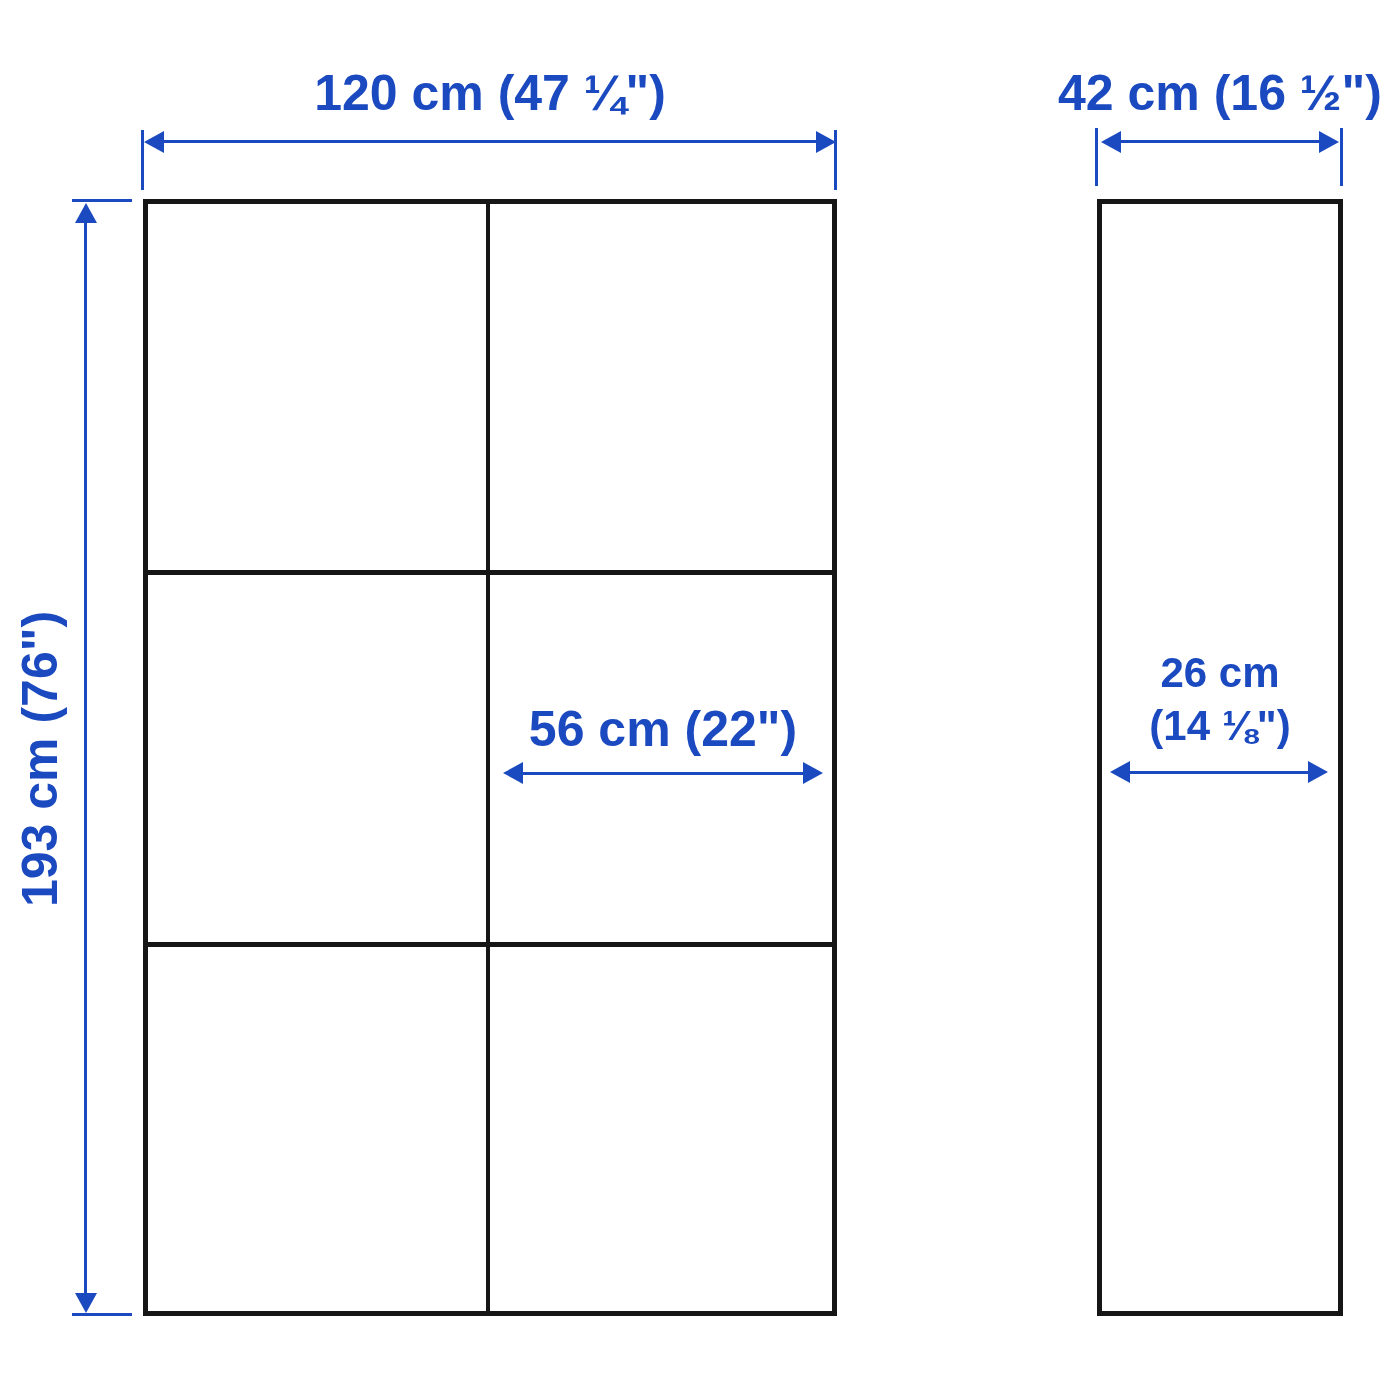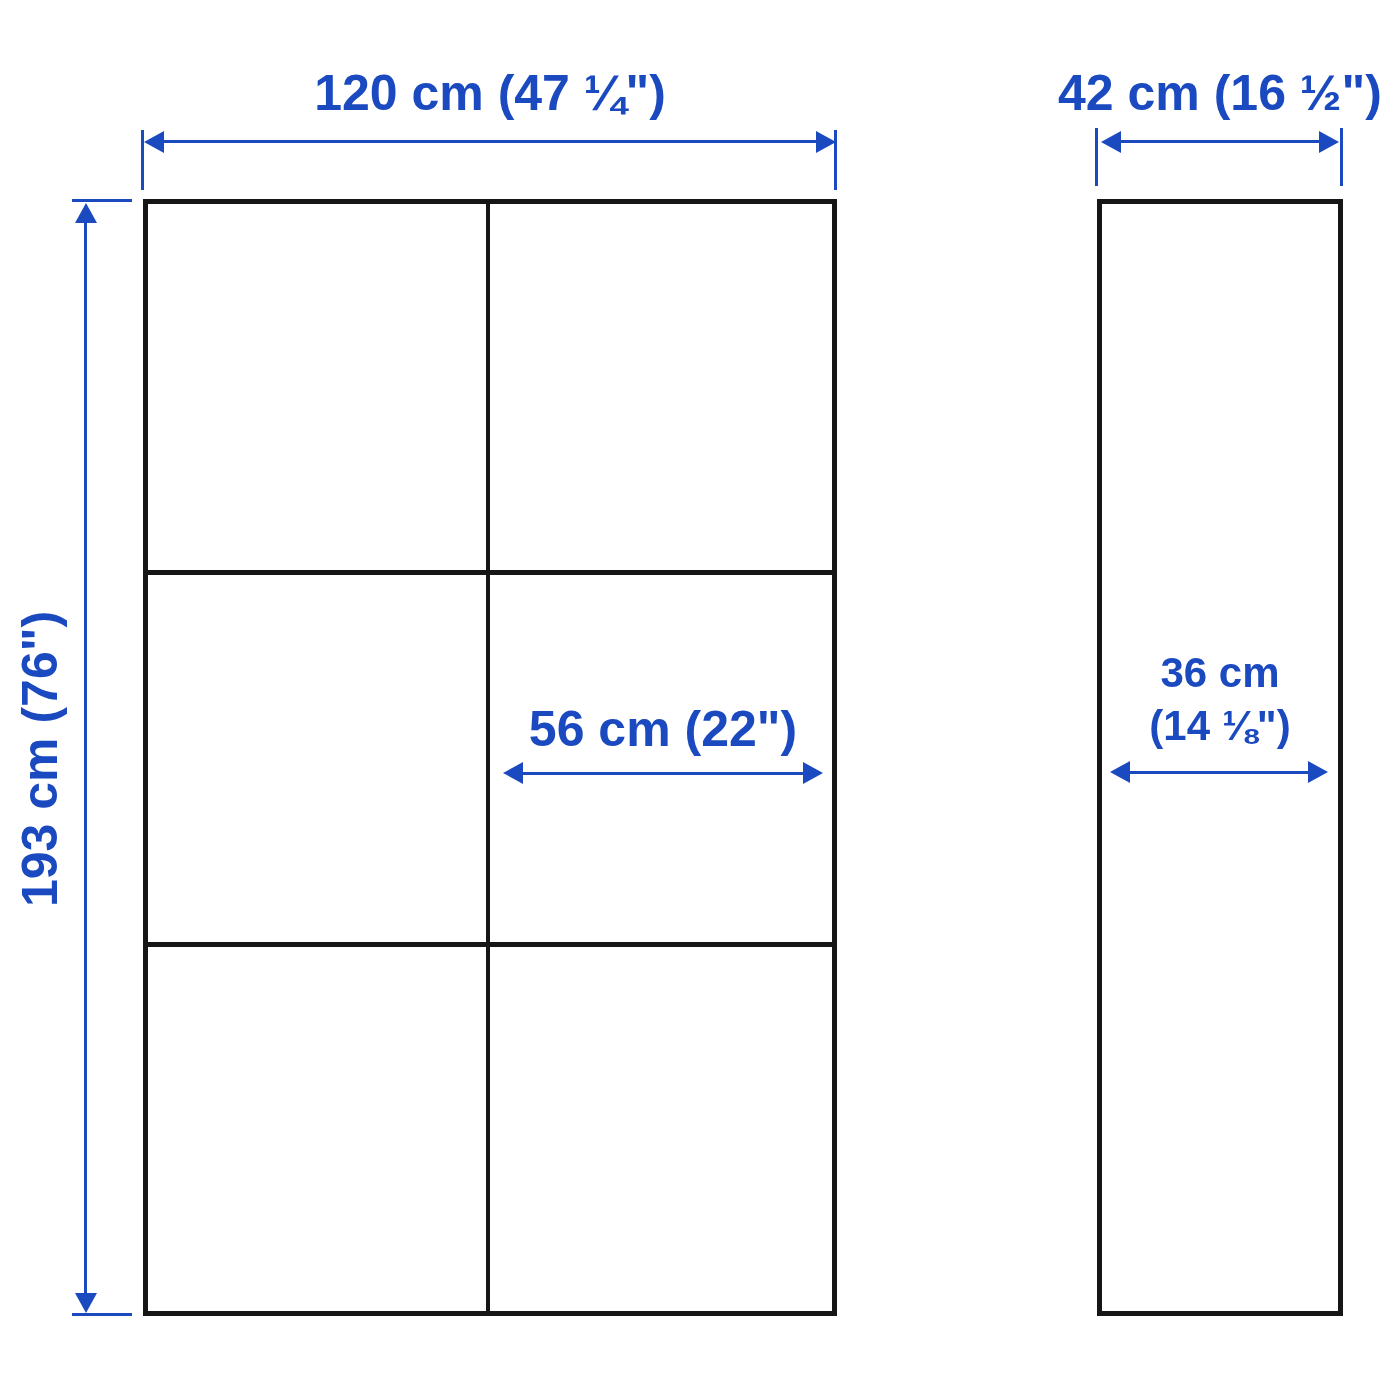--- a/index.html
+++ b/index.html
@@ -63,20 +63,20 @@
   <div class="dline" style="left:84px; top:212px; width:3px; height:1092px;"></div>
   <div class="ah ah-up" style="left:75px; top:203px;"></div>
   <div class="ah ah-down" style="left:75px; top:1293px;"></div>
 
   <div class="dimlabel" style="left:503px; top:702px; width:320px;">56 cm (22")</div>
   <div class="dline" style="left:516px; top:772px; width:294px; height:3px;"></div>
   <div class="ah ah-left" style="left:503px; top:762px;"></div>
   <div class="ah ah-right" style="left:803px; top:762px;"></div>
 
   <div class="dimlabel small" style="left:1097px; top:646px; width:246px;">
-    <div>36 cm</div>
+    <div>26 cm</div>
     <div>(14 ⅛")</div>
   </div>
   <div class="dline" style="left:1126px; top:771px; width:186px; height:3px;"></div>
   <div class="ah ah-left" style="left:1110px; top:761px;"></div>
   <div class="ah ah-right" style="left:1308px; top:761px;"></div>
 
 </div>
 
 </body></html>

